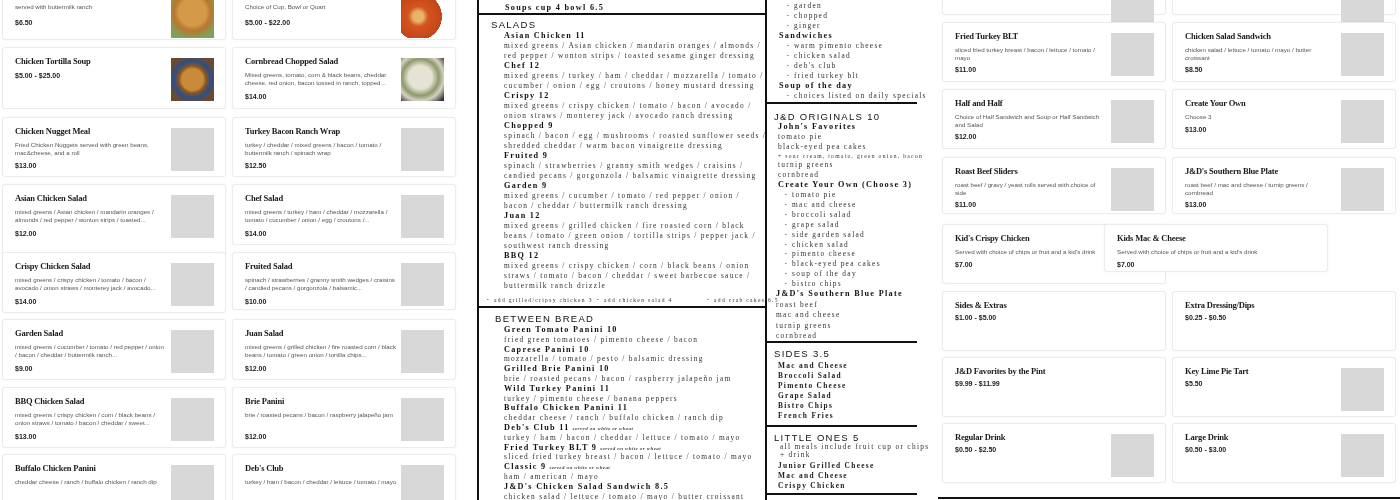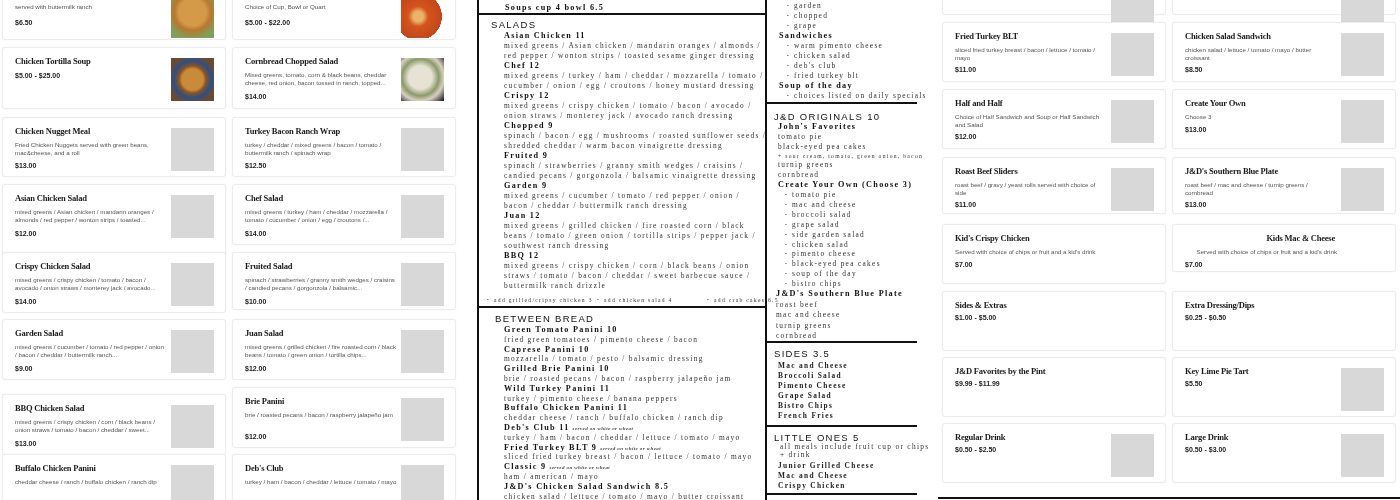--- a/index.html
+++ b/index.html
@@ -80,21 +80,21 @@
       <div class="desc">mixed greens / crispy chicken / tomato / bacon / avocado / onion straws / monterey jack / avocado...</div>
       <div class="price" style="top: 45px;">$14.00</div>
       <div class="thumb " style="top: 10px;"></div>
     </div>
     <div class="card" style="left: 2px; top: 319px; height: 61px;">
       <div class="name">Garden Salad</div>
       <div class="desc">mixed greens / cucumber / tomato / red pepper / onion / bacon / cheddar / buttermilk ranch...</div>
       <div class="price" style="top: 45px;">$9.00</div>
       <div class="thumb " style="top: 10px;"></div>
     </div>
-    <div class="card" style="left: 2px; top: 387px; height: 61px; margin-top: 7px;">
+    <div class="card" style="left: 2px; top: 387px; height: 61px;">
       <div class="name">BBQ Chicken Salad</div>
       <div class="desc">mixed greens / crispy chicken / corn / black beans / onion straws / tomato / bacon / cheddar / sweet...</div>
       <div class="price" style="top: 45px;">$13.00</div>
       <div class="thumb " style="top: 10px;"></div>
     </div>
     <div class="card" style="left: 2px; top: 454px; height: 61px;">
       <div class="name">Buffalo Chicken Panini</div>
       <div class="desc">cheddar cheese / ranch / buffalo chicken / ranch dip</div>
       <div class="thumb " style="top: 10px;"></div>
     </div>
@@ -200,21 +200,21 @@
     <div class="t item-title" style="left: 27px; top: 423px;"><span>Deb's Club  11</span><span class="note" style="margin-left: 3px;">served on white or wheat</span></div>
     <div class="t item-desc" style="left: 27px; top: 432.8px;">turkey / ham / bacon / cheddar / lettuce / tomato / mayo</div>
     <div class="t item-title" style="left: 27px; top: 442.6px;"><span>Fried Turkey BLT  9</span><span class="note" style="margin-left: 3px;">served on white or wheat</span></div>
     <div class="t item-desc" style="left: 27px; top: 452.4px;">sliced fried turkey breast / bacon / lettuce / tomato / mayo</div>
     <div class="t item-title" style="left: 27px; top: 462.2px;"><span>Classic  9</span><span class="note" style="margin-left: 3px;">served on white or wheat</span></div>
     <div class="t item-desc" style="left: 27px; top: 472px;">ham / american / mayo</div>
     <div class="t item-title" style="left: 27px; top: 481.8px;">J&amp;D's Chicken Salad Sandwich  8.5</div>
     <div class="t item-desc" style="left: 27px; top: 491.6px;">chicken salad / lettuce / tomato / mayo / butter croissant</div>
     <div class="t item-desc bullet" style="left: 310px; top: 1px;">garden</div>
     <div class="t item-desc bullet" style="left: 310px; top: 11px;">chopped</div>
-    <div class="t item-desc bullet" style="left: 310px; top: 21px;">grape</div>
+    <div class="t item-desc bullet" style="left: 310px; top: 21px;">ginger</div>
     <div class="t item-title" style="left: 302px; top: 31px;">Sandwiches</div>
     <div class="t item-desc bullet" style="left: 310px; top: 41px;">warm pimento cheese</div>
     <div class="t item-desc bullet" style="left: 310px; top: 51px;">chicken salad</div>
     <div class="t item-desc bullet" style="left: 310px; top: 61px;">deb's club</div>
     <div class="t item-desc bullet" style="left: 310px; top: 71px;">fried turkey blt</div>
     <div class="t item-title" style="left: 302px; top: 81px;">Soup of the day</div>
     <div class="t item-desc bullet" style="left: 310px; top: 91px;">choices listed on daily specials</div>
     <div class="t sec-title" style="left: 297px; top: 111px;">J&amp;D ORIGINALS  10</div>
     <div class="t item-title" style="left: 301px; top: 122px;">John's Favorites</div>
     <div class="t item-desc" style="left: 301px; top: 132px;">tomato pie</div>
@@ -310,21 +310,21 @@
       <div class="desc">Choose 3</div>
       <div class="price" style="top: 36px;">$13.00</div>
       <div class="thumb " style="top: 10px;"></div>
     </div>
     <div class="card" style="left: 1172px; top: 157px; height: 57px;">
       <div class="name">J&amp;D's Southern Blue Plate</div>
       <div class="desc">roast beef / mac and cheese / turnip greens / cornbread</div>
       <div class="price" style="top: 43px;">$13.00</div>
       <div class="thumb " style="top: 10px;"></div>
     </div>
-    <div class="card" style="left: 1172px; top: 224px; height: 48px; text-align: right;">
+    <div class="card" style="left: 1104px; top: 224px; height: 48px;">
       <div class="name">Kids Mac &amp; Cheese</div>
       <div class="desc">Served with choice of chips or fruit and a kid's drink</div>
       <div class="price" style="top: 36px;">$7.00</div>
     </div>
     <div class="card" style="left: 1172px; top: 291px; height: 60px;">
       <div class="name">Extra Dressing/Dips</div>
       <div class="price" style="top: 22px;">$0.25 - $0.50</div>
     </div>
     <div class="card" style="left: 1172px; top: 357px; height: 60px;">
       <div class="name">Key Lime Pie Tart</div>

